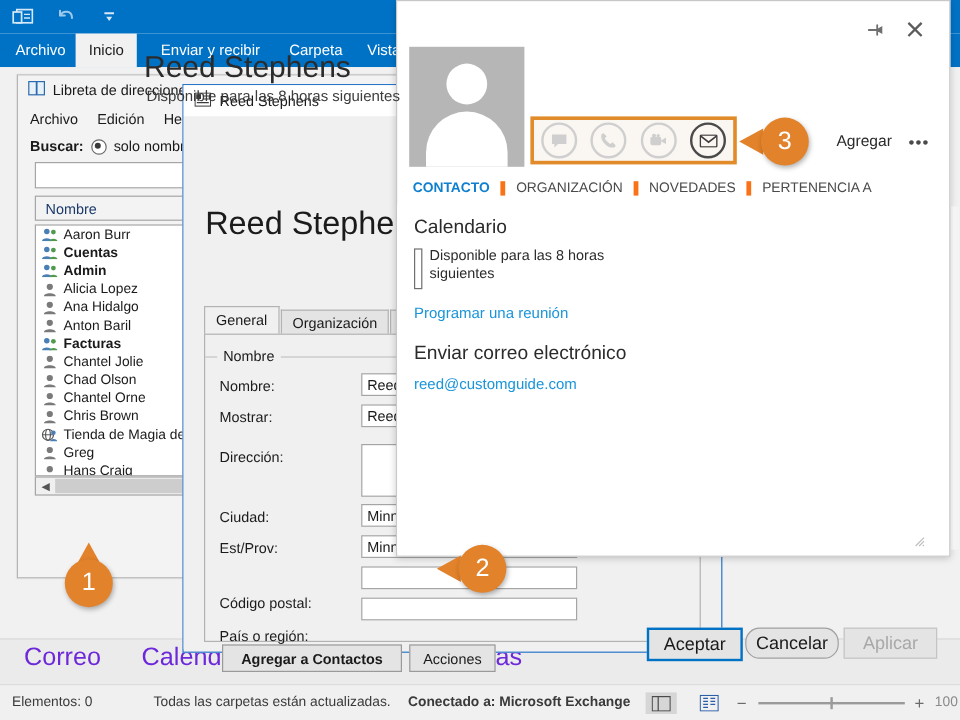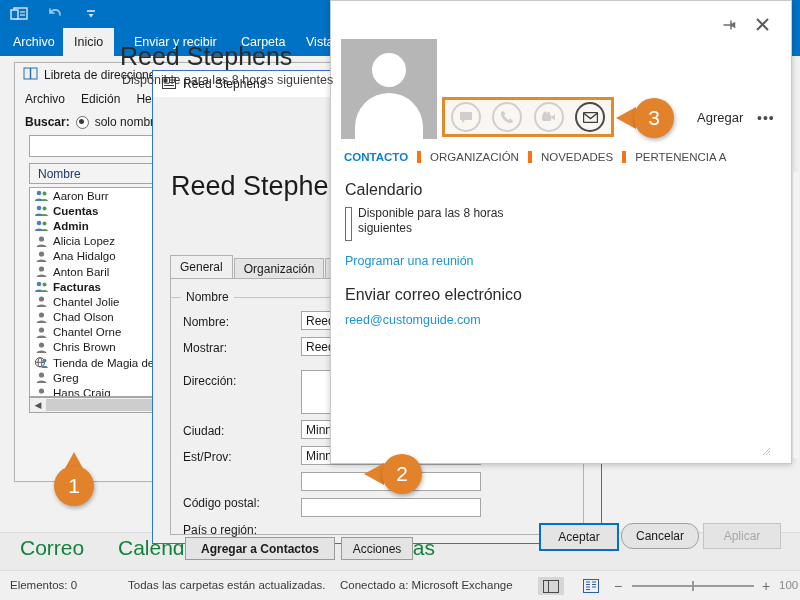--- a/index.html
+++ b/index.html
@@ -19,21 +19,21 @@
   #win-title{position:absolute;left:0;top:4px;width:800px;text-align:center;color:#fff;
     font-size:14px;letter-spacing:.2px;}
 
   #ribbon-tabs{position:absolute;left:0;top:28px;width:800px;height:28px;background:#0072c6;}
   .rtab{position:absolute;top:0;height:28px;line-height:28px;padding:0 11px;color:#fff;font-size:12.5px;}
   .rtab.active{background:#f1f1f1;color:#1b1b1b;}
   #ribbon-body{position:absolute;left:0;top:56px;width:800px;height:480px;background:#f1f1f1;}
 
   
   #nav-bar{position:absolute;left:0;top:532px;width:800px;height:38px;background:#ebebeb;border-top:1px solid #d9d9d9;}
-  .navitem{position:absolute;top:3px;font-size:21px;color:#15803d;font-weight:300;}
+  .navitem{position:absolute;top:3px;font-size:21px;color:#6d28d9;font-weight:300;}
   .navitem.sel{color:#0f8bd6;}
   #status-bar{position:absolute;left:0;top:570px;width:800px;height:30px;background:#f0f0f0;border-top:1px solid #dcdcdc;
     font-size:11.5px;color:#3a3a3a;}
   .stat{position:absolute;top:8px;}
   #zoom-slider{position:absolute;left:600px;top:14px;width:122px;height:2px;background:#9a9a9a;}
   #zoom-knob{position:absolute;left:60px;top:-4px;width:2px;height:10px;background:#9a9a9a;}
   .zsign{position:absolute;top:7px;font-size:14px;color:#6b6b6b;}
   .viewbtn{position:absolute;top:6px;width:26px;height:18px;display:flex;align-items:center;justify-content:center;}
   .viewbtn.on{background:#d6d6d6;}
 
@@ -67,21 +67,21 @@
   #pd-panel{position:absolute;left:17px;top:207px;width:412px;height:255px;background:#f0f0f0;border:1px solid #b2b2b2;}
   #grp-nombre{position:absolute;left:18px;top:226px;width:400px;height:1px;border-top:1px solid #c4c4c4;}
   #grp-label{position:absolute;left:28px;top:219px;background:#f0f0f0;padding:0 5px;font-size:12px;}
   .frow{position:absolute;font-size:12px;color:#1b1b1b;}
   .finput{position:absolute;background:#fff;border:1px solid #a5a5a5;box-sizing:border-box;
     font-size:12px;padding:2px 4px;overflow:hidden;white-space:nowrap;}
   .pbtn{position:absolute;height:23px;background:#e4e4e4;border:1px solid #9a9a9a;font-size:12px;
     display:flex;align-items:center;justify-content:center;padding:0 10px;box-sizing:border-box;}
   #dlg-footer{position:absolute;left:0;top:430px;width:446px;height:42px;}
   .fbtn{position:absolute;top:0;width:76px;height:24px;background:#e4e4e4;border:1px solid #a0a0a0;
-    font-size:12px;display:flex;align-items:center;justify-content:center;}
+    font-size:15px;display:flex;align-items:center;justify-content:center;}
   .fbtn.primary{border:2px solid #0072c6;background:#e4e4e4;}
   .fbtn.disabled{color:#a8a8a8;border-color:#c4c4c4;}
 
   
   #card{position:absolute;left:330px;top:0;width:460px;height:462px;background:#fff;border:1px solid #c8c8c8;
     box-shadow:0 1px 6px rgba(0,0,0,.22);}
   #card-pin{position:absolute;right:52px;top:16px;width:18px;height:18px;}
   #card-close{position:absolute;right:20px;top:14px;width:18px;height:18px;font-size:16px;color:#5c5c5c;
     display:flex;align-items:center;justify-content:center;}
   #avatar{position:absolute;left:10px;top:38px;width:96px;height:100px;background:#b6b6b6;overflow:hidden;}
@@ -160,21 +160,21 @@
     <div class="navitem" style="left:20px;">Correo</div>
     <div class="navitem" style="left:118px;">Calendario</div>
     <div class="navitem sel" style="left:245px;">Personas</div>
     <div class="navitem" style="left:372px;">Tareas</div>
     <div class="navitem" style="left:452px;top:-2px;font-size:18px;">•••</div>
   </div>
 
   <div id="status-bar">
     <div class="stat" style="left:10px;">Elementos: 0</div>
     <div class="stat" style="left:128px;">Todas las carpetas están actualizadas.</div>
-    <div class="stat" style="left:340px;">Conectado a: Microsoft Exchange</div>
+    <div class="stat" style="left:340px;font-weight:bold;">Conectado a: Microsoft Exchange</div>
 
     <div class="viewbtn on" style="left:538px;">
       <svg width="16" height="13" viewBox="0 0 16 13">
           <rect x="0.5" y="0.5" width="15" height="12" fill="none" stroke="#4a4a4a"></rect>
           <line x1="5.5" y1="0.5" x2="5.5" y2="12.5" stroke="#4a4a4a"></line>
         </svg>
     </div>
     <div class="viewbtn" style="left:578px;">
       <svg width="16" height="14" viewBox="0 0 16 14">
           <rect x="0.5" y="0.5" width="15" height="13" fill="none" stroke="#2b5ea8"></rect>

